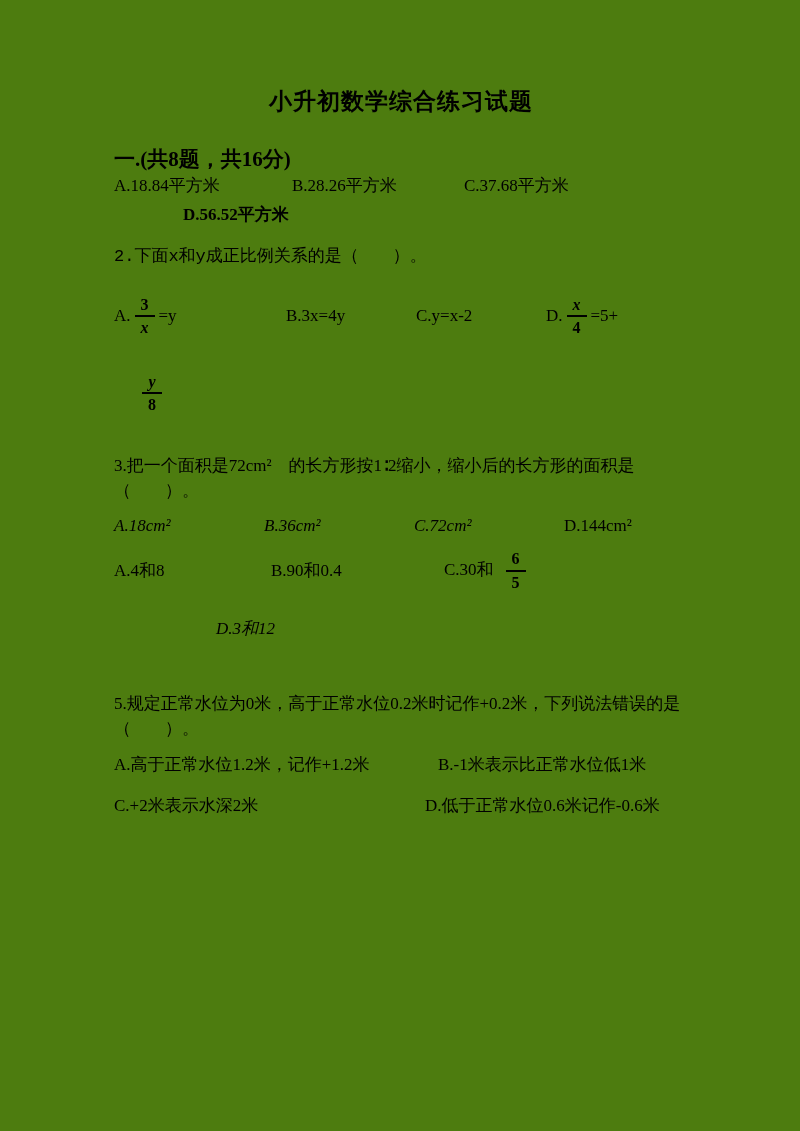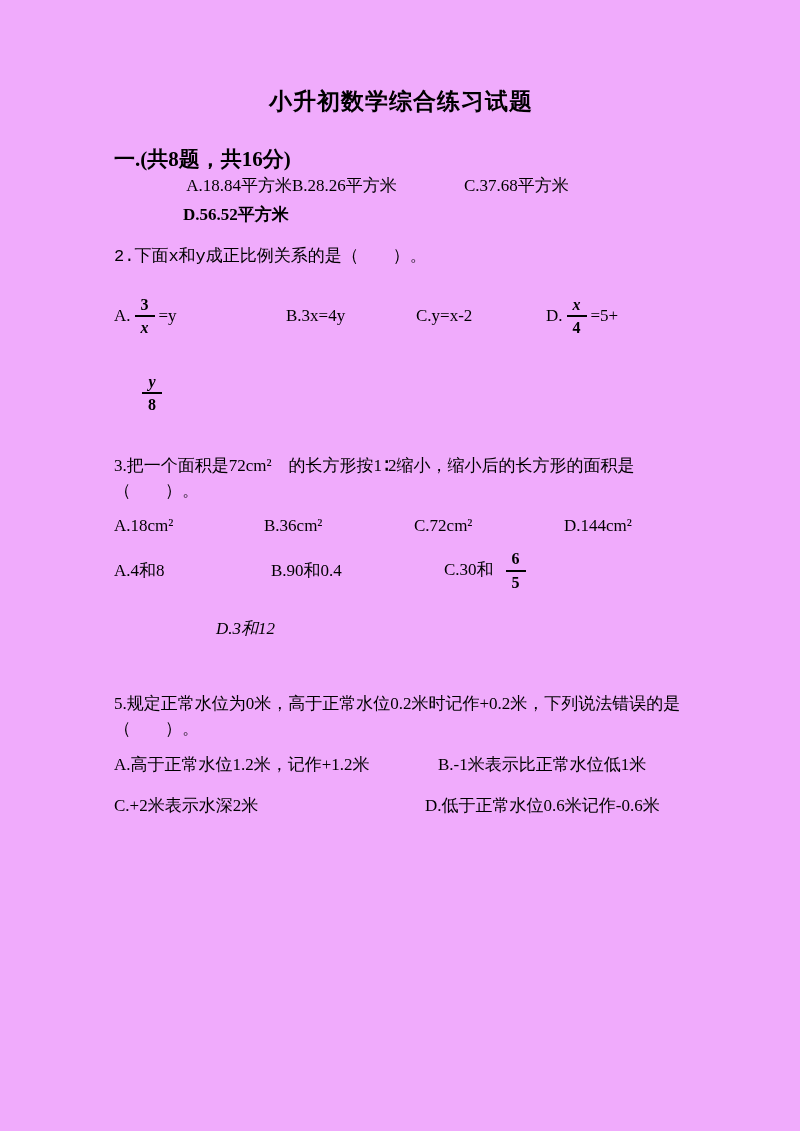--- a/index.html
+++ b/index.html
@@ -2,36 +2,36 @@
 <html><head>
 <meta charset="utf-8">
 <style>
   * { margin:0; padding:0; box-sizing:border-box; }
   html, body { background:#ffffff; }
   body {
     width:800px; min-height:1131px; margin:0 auto;
     font-family:"Liberation Serif","DejaVu Serif",serif;
     color:#000; font-size:17px;
   }
-  .page { width:800px; min-height:1131px; padding:86px 112px 40px 114px; background:#f0abfc; }
+  .page { width:800px; min-height:1131px; padding:86px 112px 40px 114px; background:#4d7c0f; }
 
   .title { text-align:center; font-size:23px; font-weight:bold; letter-spacing:1px; margin-bottom:28px; }
   .section-header { font-weight:bold; font-size:21px; }
 
   .stem { line-height:1.45; margin-bottom:10px; }
   .stem.mb-lg { margin-bottom:26px;font-family:Liberation Mono, monospace; }
   .stem.mb-xl { margin-bottom:36px; }
 
   .opt-row { line-height:1.4; margin-bottom:4px; white-space:nowrap; }
   .opt { display:inline-block; vertical-align:middle; }
 
   
-  .q1a { width:178px;text-align:right; } .q1b { width:172px; }
+  .q1a { width:178px; } .q1b { width:172px; }
   .q2a { width:172px; } .q2b { width:130px; } .q2c { width:130px; }
-  .q3o { width:150px; }
+  .q3o { width:150px;font-style:italic; }
   .q4a { width:157px; } .q4b { width:173px; }
   .q5a { width:324px; }
   .q5c { width:311px; }
 
   .ind-d1 { padding-left:69px; margin-bottom:18px;font-weight:bold; }
   .ind-d4 { padding-left:102px; margin-bottom:52px;font-style:italic; }
 
   .row-frac { margin-bottom:36px; }
   .row-frac-solo { margin-bottom:40px; padding-left:24px; }
   .q3-opts { margin-bottom:12px; }

